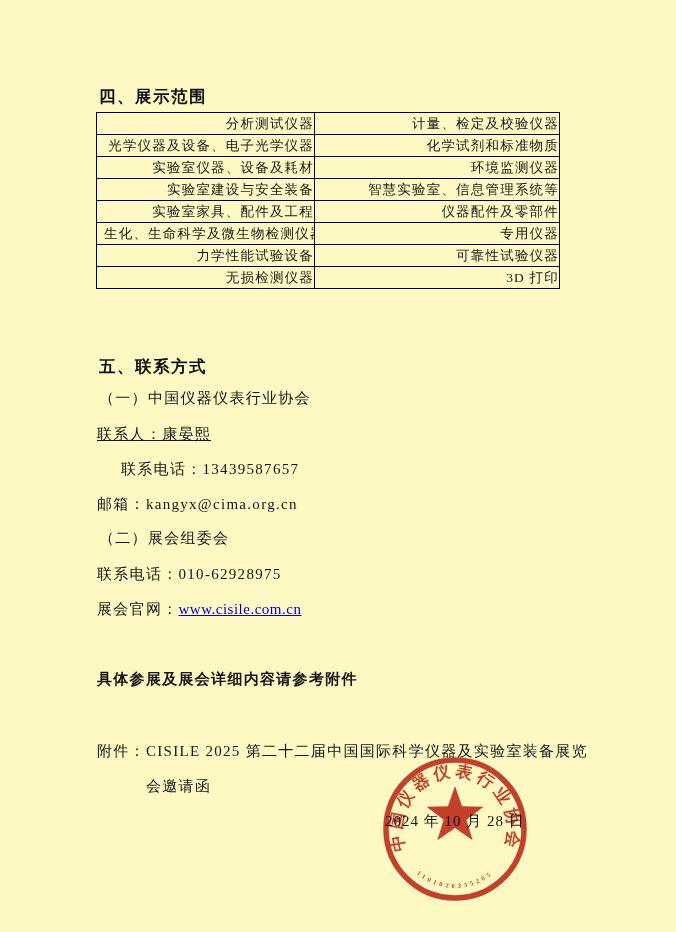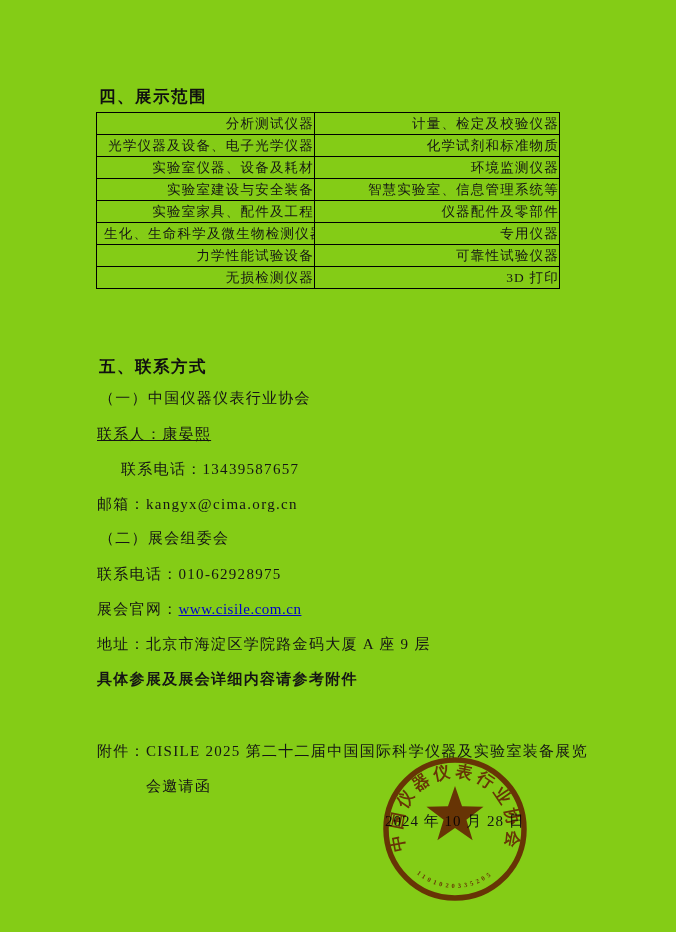--- a/index.html
+++ b/index.html
@@ -2,21 +2,21 @@
 <html><head>
 <meta charset="utf-8">
 <style>
   * { margin: 0; padding: 0; box-sizing: border-box; }
   html, body { background: #e8e8e8; }
   #page {
     position: relative;
     width: 676px;
     height: 932px;
     margin: 0 auto;
-    background: #84cc16;
+    background: #fef9c3;
     overflow: hidden;
     font-family: "Liberation Serif", "DejaVu Serif", serif;
     color: #151515;
   }
   .abs { position: absolute; }
   .sec-title {
     font-size: 16.5px;
     font-weight: bold;
     letter-spacing: 1.5px;
     color: #101010;
@@ -111,21 +111,20 @@
   <div class="abs line" style="left:97px; top:425px;text-decoration:underline;">联系人：康晏熙</div>
   <div class="abs line" style="left:97px; top:460px;margin-left:24px;">联系电话：13439587657</div>
   <div class="abs line" style="left:97px; top:495px;">邮箱：kangyx@cima.org.cn</div>
   <div class="abs line" style="left:99px; top:529px;">（二）展会组委会</div>
   <div class="abs line" style="left:97px; top:565px;">联系电话：010-62928975</div>
 
   <div class="abs line" style="left:97px; top:600px;">
     <span>展会官网：</span><a href="#" class="weblink">www.cisile.com.cn</a>
   </div>
 
-  <div class="abs line" style="left:97px; top:635px;">地址：北京市海淀区学院路金码大厦 A 座 9 层</div>
   <div class="abs line bold" style="left:97px; top:670px;">具体参展及展会详细内容请参考附件</div>
 
   <div class="abs line" style="left:97px; top:742px;">附件：CISILE 2025 第二十二届中国国际科学仪器及实验室装备展览</div>
   <div class="abs line" style="left:146px; top:777px;">会邀请函</div>
 
   <div class="abs date-line" style="left:385px; top:812px;">2024 年 10 月 28 日</div>
 
   <svg class="abs stamp" style="left:379px; top:755px;" width="152" height="148" viewBox="0 0 152 148">
     <circle cx="76" cy="74" r="69" fill="none" stroke-width="5.5" stroke="#c13127"></circle>
     <polygon points="76,31 83.05,51.29 104.53,51.73 87.41,64.71 93.63,85.27 76,73 58.37,85.27 64.59,64.71 47.47,51.73 68.95,51.29" fill="#c13127"></polygon>

